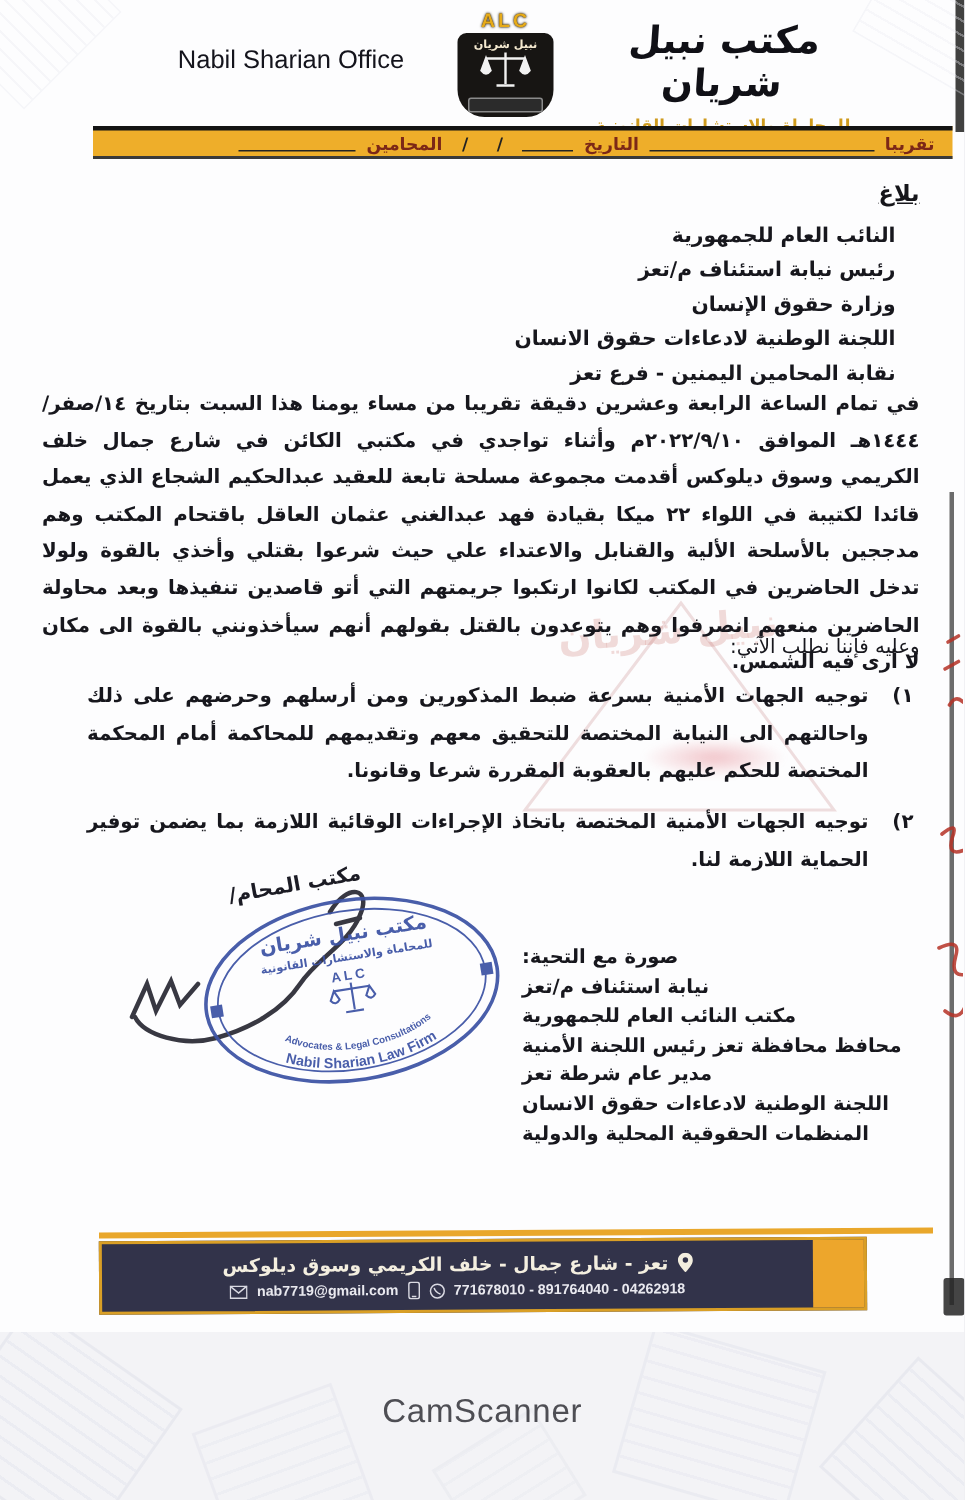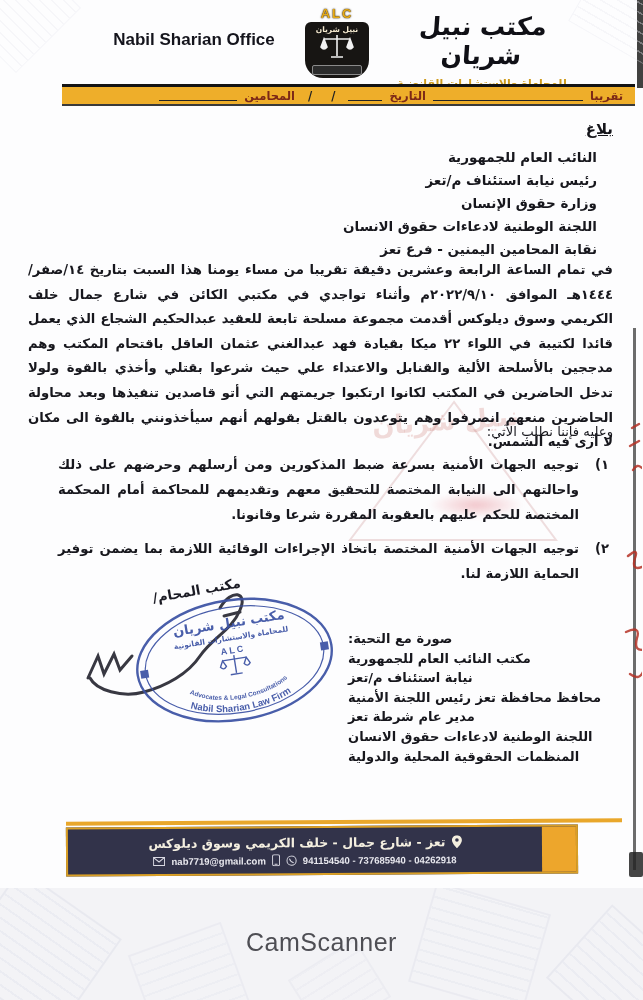--- a/index.html
+++ b/index.html
@@ -2,21 +2,21 @@
 <html lang="ar"><head>
 <meta charset="utf-8">
 <style>
   html,body{margin:0;padding:0;background:#e9e9ee;}
   #stage{position:relative;width:643px;height:1000px;overflow:hidden;background:#f4f4f7;
          font-family:"DejaVu Sans",sans-serif;}
   .page{position:absolute;left:0;top:0;width:643px;height:888px;background:#fdfdfe;}
 
   
   .hdr-en{position:absolute;top:30px;left:86px;width:216px;text-align:center;}
-  .hdr-en .name{font-family:"Liberation Sans",sans-serif;font-weight:700;font-size:17px;color:#14141c;}
+  .hdr-en .name{font-family:"Liberation Sans",sans-serif;font-weight:400;font-size:17px;color:#14141c;}
   .hdr-en .tag{font-family:"Liberation Sans",sans-serif;font-weight:700;font-size:12px;color:#d7a21c;margin-top:4px;}
 
   .logo{position:absolute;top:6px;left:299px;width:76px;text-align:center;}
   .logo .alc{font-family:"Liberation Sans",sans-serif;font-weight:800;font-size:13px;color:#e7ab18;
              letter-spacing:2px;text-shadow:0 0 1px #33250a,0 0 2px #33250a;}
   .emblem{margin:1px auto 0;width:64px;height:56px;background:#171513;border-radius:6px 6px 18px 18px;
           position:relative;overflow:hidden;}
   .emblem .nm{font-size:7.5px;color:#f4e9cf;padding-top:3px;font-weight:700;}
   .emblem svg{display:block;margin:0 auto;}
   .emblem .band{position:absolute;bottom:3px;left:7px;right:7px;height:8px;background:#2b2b2b;
@@ -66,21 +66,21 @@
   .foot1{direction:rtl;text-align:center;color:#f4efe0;font-weight:700;font-size:12.5px;letter-spacing:.5px;
          display:flex;justify-content:center;align-items:center;gap:6px;}
   .foot2{direction:ltr;text-align:center;color:#e9e9ef;font-size:9.5px;font-weight:700;
          display:flex;justify-content:center;align-items:center;gap:6px;
          font-family:"Liberation Sans",sans-serif;}
   .foot2 svg{flex:0 0 auto;}
 
   
   .cs-strip{position:absolute;top:888px;left:0;width:643px;height:112px;background:#f3f3f6;overflow:hidden;}
   .cs-text{position:absolute;top:40px;width:100%;text-align:center;
-           font-family:"Liberation Sans",sans-serif;font-size:25px;color:#4e4e54;letter-spacing:.5px;}
+           font-family:"Liberation Sans",sans-serif;font-size:22px;color:#4e4e54;letter-spacing:.5px;}
   .pat{position:absolute;border:2px solid #e2e3ec;opacity:.6;
        background:repeating-linear-gradient(0deg,transparent 0 9px,#e7e8f0 9px 11px);}
   .pat-c{position:absolute;border:1.5px solid #e6e7ef;opacity:.35;
        background:repeating-linear-gradient(0deg,transparent 0 7px,#eaebf2 7px 8.5px);}
 
   
   .edge-line{position:absolute;top:328px;left:633px;width:2.5px;height:542px;background:#474747;opacity:.8;}
   .edge-top{position:absolute;top:0;left:637px;width:6px;height:88px;background:#20201f;opacity:.85;}
   .edge-bot{position:absolute;top:852px;left:629px;width:14px;height:25px;background:#242424;border-radius:2px;opacity:.85;}
   .redmarks{position:absolute;top:414px;left:602px;}
@@ -199,22 +199,22 @@
         </text>
         <text font-size="6.5" font-weight="700" fill="#3c52a4" font-family="Liberation Sans, sans-serif">
           <textPath href="#arcBottom2" startOffset="50%" text-anchor="middle">Advocates &amp; Legal Consultations</textPath>
         </text>
       </svg>
     </div>
 
     <div class="cc">
       <div>صورة مع التحية:</div>
       <div>
+          <div>نيابة استئناف م/تعز</div>
           <div>مكتب النائب العام للجمهورية</div>
-          <div>نيابة استئناف م/تعز</div>
           <div>محافظ محافظة تعز رئيس اللجنة الأمنية</div>
           <div>مدير عام شرطة تعز</div>
           <div>اللجنة الوطنية لادعاءات حقوق الانسان</div>
           <div>المنظمات الحقوقية المحلية والدولية</div>
         </div>
     </div>
 
     <div class="footline"></div>
     <div class="footbar">
       <div class="footcap"></div>
@@ -233,21 +233,21 @@
           </svg>
           <span>nab7719@gmail.com</span>
           <svg width="8" height="12" viewBox="0 0 8 12">
             <rect x="0.5" y="0.5" width="7" height="11" rx="1.5" fill="none" stroke="#d9d9e2" stroke-width="1"></rect>
             <line x1="2.5" y1="10" x2="5.5" y2="10" stroke="#d9d9e2" stroke-width="1"></line>
           </svg>
           <svg width="11" height="11" viewBox="0 0 11 11">
             <circle cx="5.5" cy="5.5" r="4.6" fill="none" stroke="#d9d9e2" stroke-width="1"></circle>
             <path d="M3.4,3.4 q0.6,2.8 4.2,4.2" fill="none" stroke="#d9d9e2" stroke-width="1"></path>
           </svg>
-          <span>941154540 - 737685940 - 04262918</span>
+          <span>771678010 - 891764040 - 04262918</span>
         </div>
       </div>
     </div>
 
     <div class="edge-line"></div>
     <div class="edge-top"></div>
     <div class="edge-bot"></div>
     <svg class="redmarks" width="40" height="300" viewBox="0 0 40 300">
       <g stroke="#b63226" stroke-width="2.4" fill="none" stroke-linecap="round" opacity=".85">
         <path d="M30,14 l7,-4"></path>

